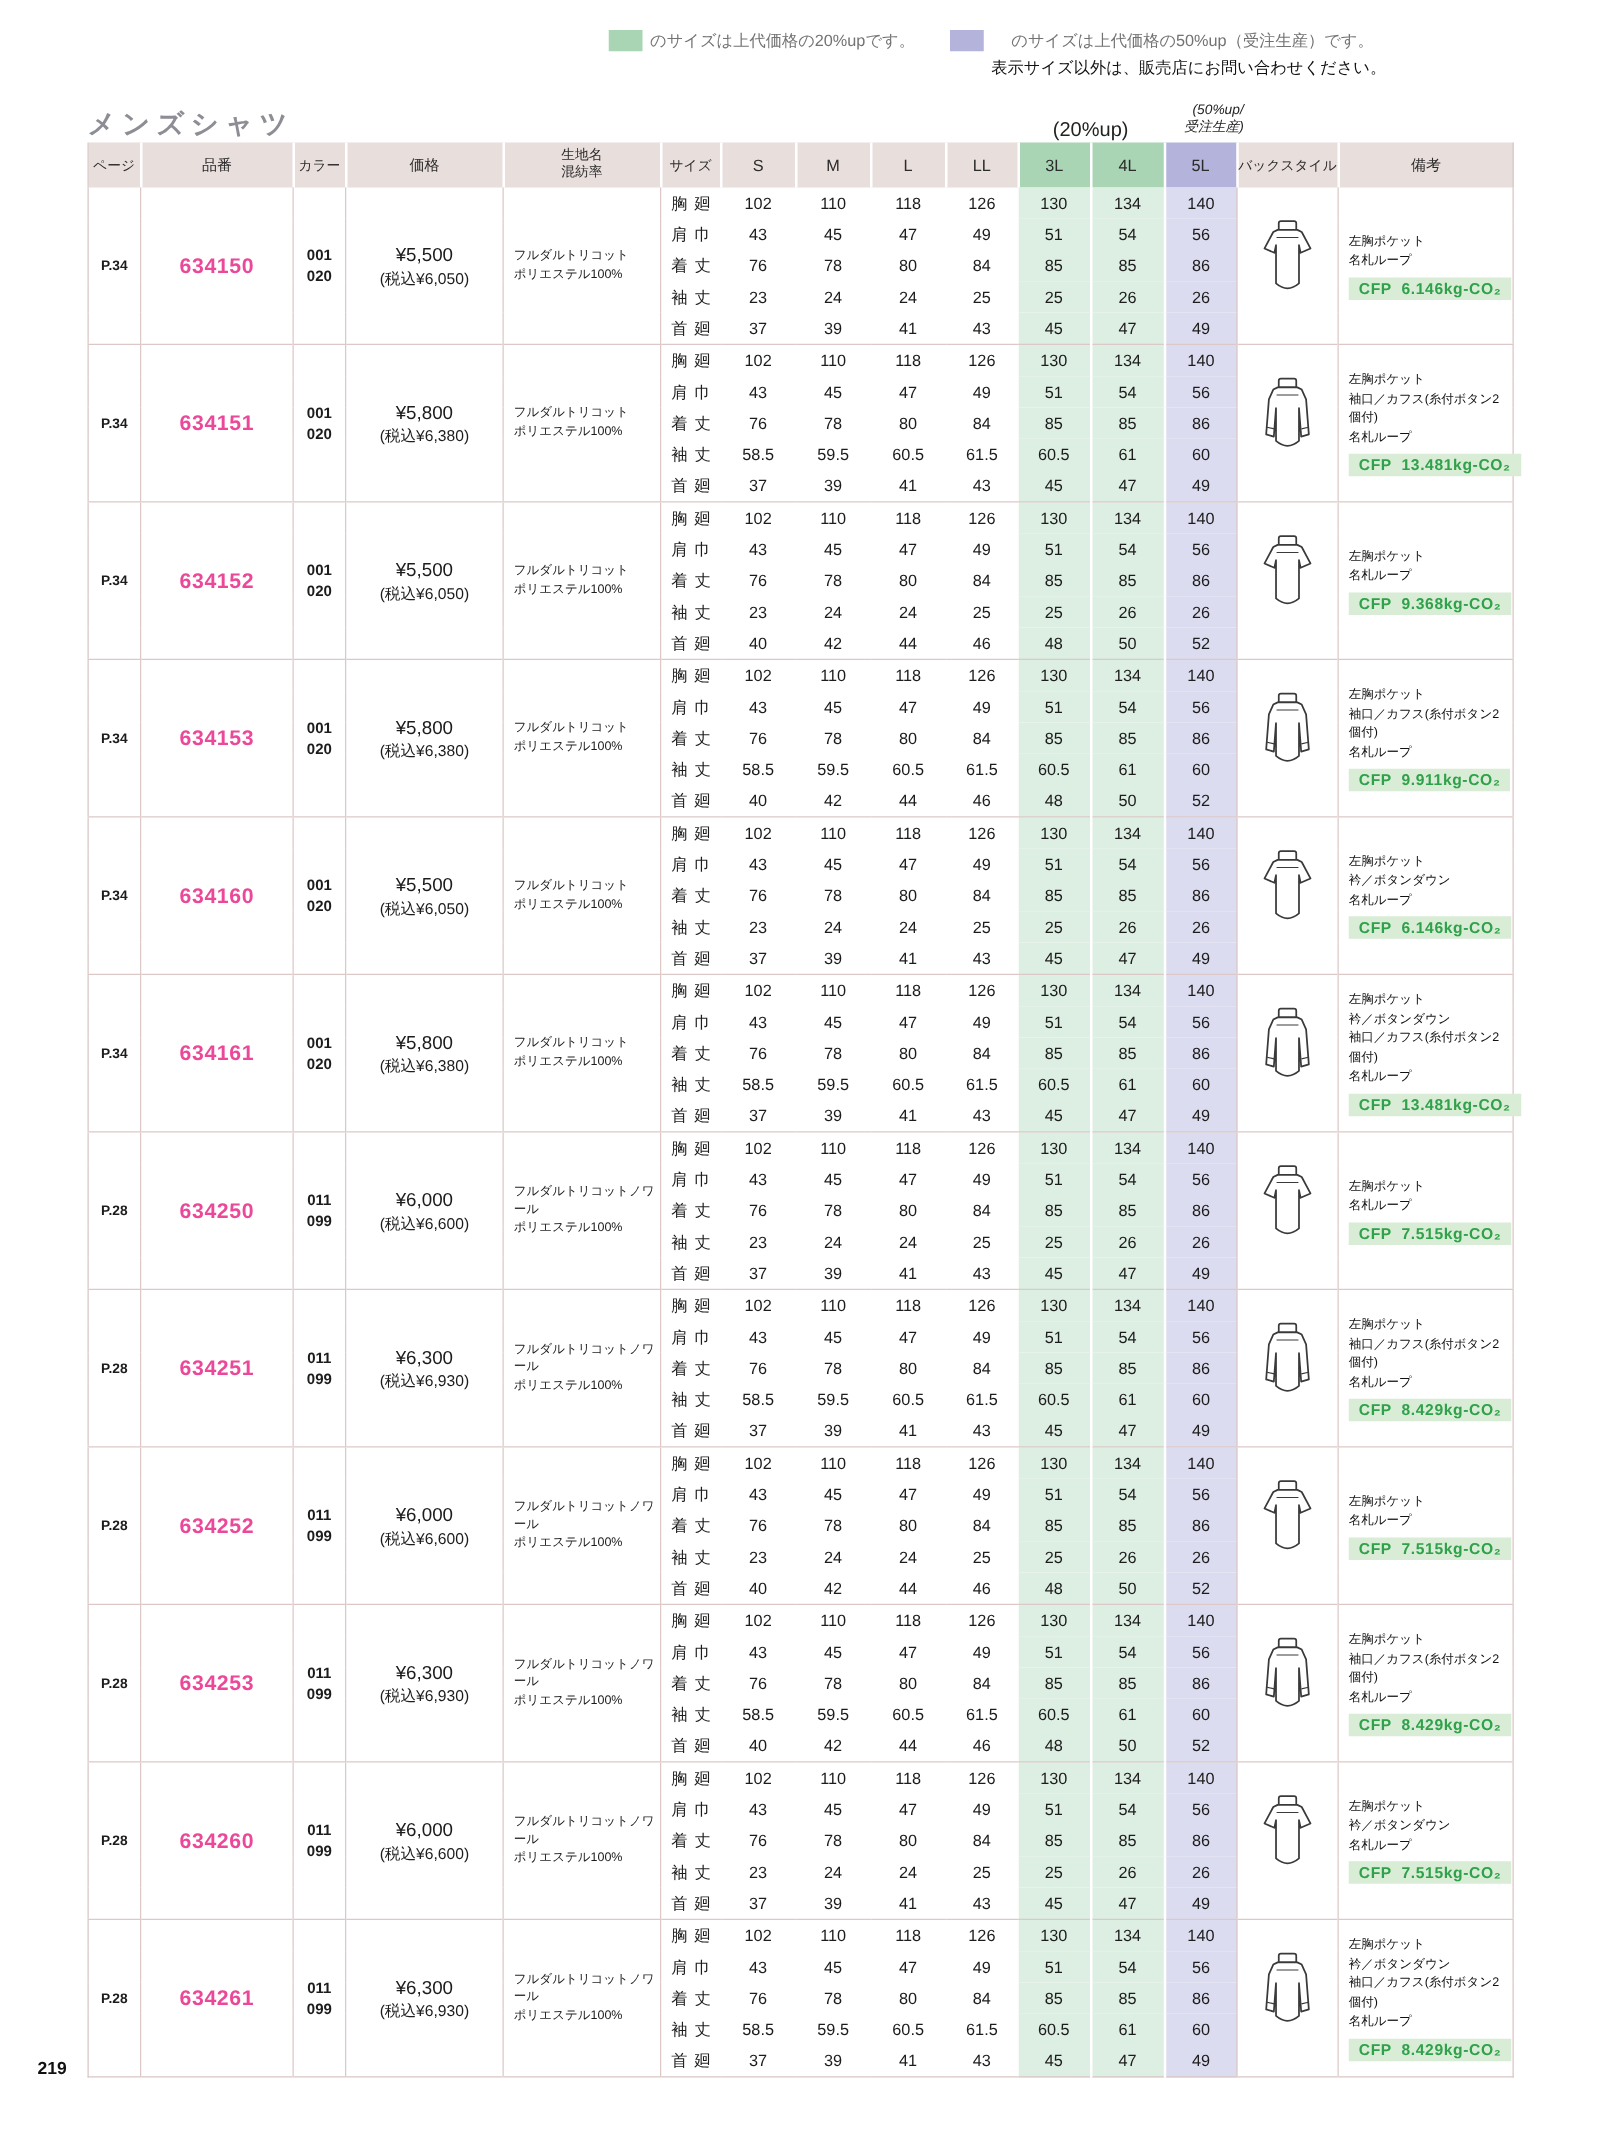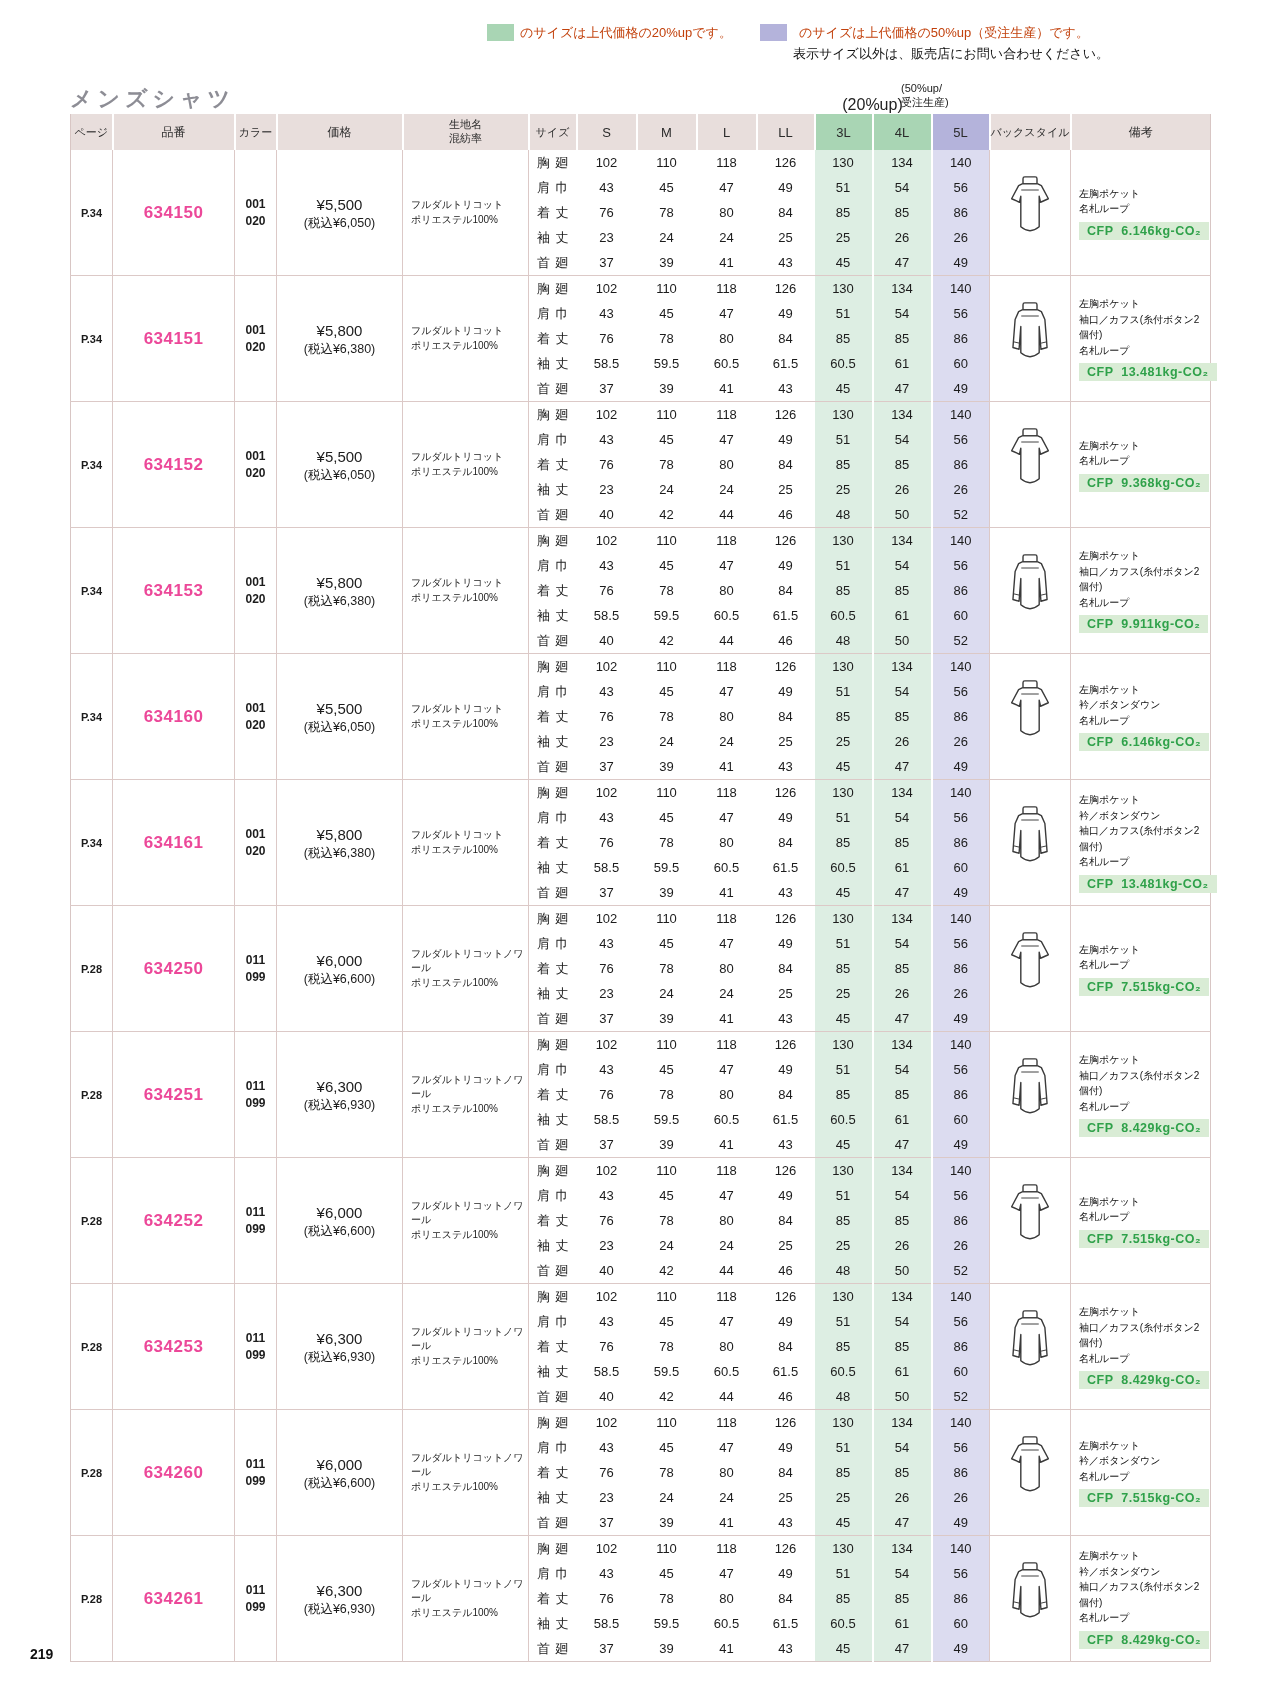--- a/index.html
+++ b/index.html
@@ -4,31 +4,31 @@
 <style>
   html,body{margin:0;padding:0;}
   body{
     width:1280px;height:1707px;position:relative;background:#ffffff;
     font-family:"Liberation Sans","DejaVu Sans",sans-serif;color:#1c1c1c;
     -webkit-font-smoothing:antialiased;
   }
   
   .legend-green{position:absolute;left:487px;top:24px;display:flex;gap:6px;align-items:flex-start;}
   .legend-purple{position:absolute;left:760px;top:24px;}
-  .legend-row{display:flex;gap:12px;align-items:flex-start;}
+  .legend-row{display:flex;gap:22px;align-items:flex-start;}
   .swatch{width:27px;height:17px;flex:0 0 auto;}
   .swatch.green{background:#a9d5b4;}
   .swatch.purple{background:#b4b3db;}
-  .legend-text{font-size:13px;line-height:17px;color:#c2410c;text-align:center;}
+  .legend-text{font-size:13px;line-height:17px;color:#737373;text-align:center;}
   .legend-note{font-size:13px;line-height:17px;color:#111;margin:4px 0 0 33px;}
   
   .page-title{position:absolute;left:70px;top:84px;font-size:22px;font-weight:bold;
     color:#8d8d95;letter-spacing:5px;}
   .note-20{position:absolute;left:814px;top:96px;width:117px;text-align:center;font-size:16px;color:#222;}
-  .note-50{position:absolute;left:901px;top:82px;width:70px;text-align:left;font-size:11px;line-height:1.25;color:#222;}
+  .note-50{position:absolute;left:925px;top:82px;width:70px;text-align:right;font-size:11px;line-height:1.25;color:#222;font-style:italic;}
   
   table.spec{position:absolute;left:70px;top:114px;width:1140px;table-layout:fixed;
     border-collapse:collapse;border:1px solid #d8c6c4;border-top:none;}
   thead th{
     background:#e8dedc;height:36px;padding:0;font-weight:normal;font-size:12px;color:#2b2b2b;
     text-align:center;vertical-align:middle;border-right:2px solid #ffffff;
   }
   thead th:last-child{border-right:none;}
   thead th.sz{font-size:13px;}
   thead th.g{background:#a9d5b4;}

